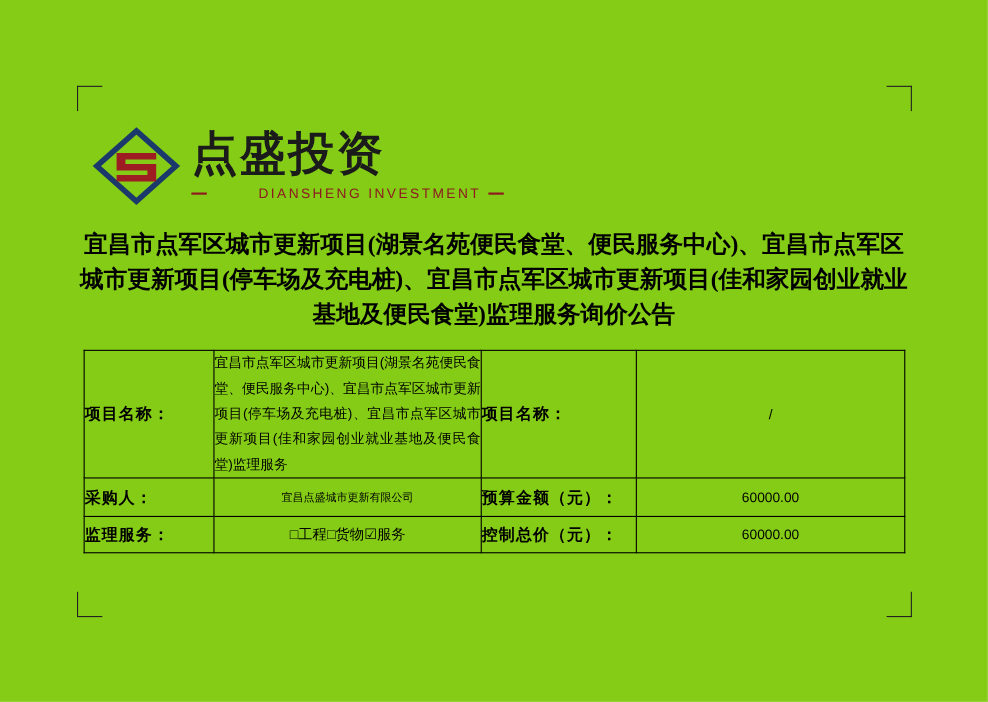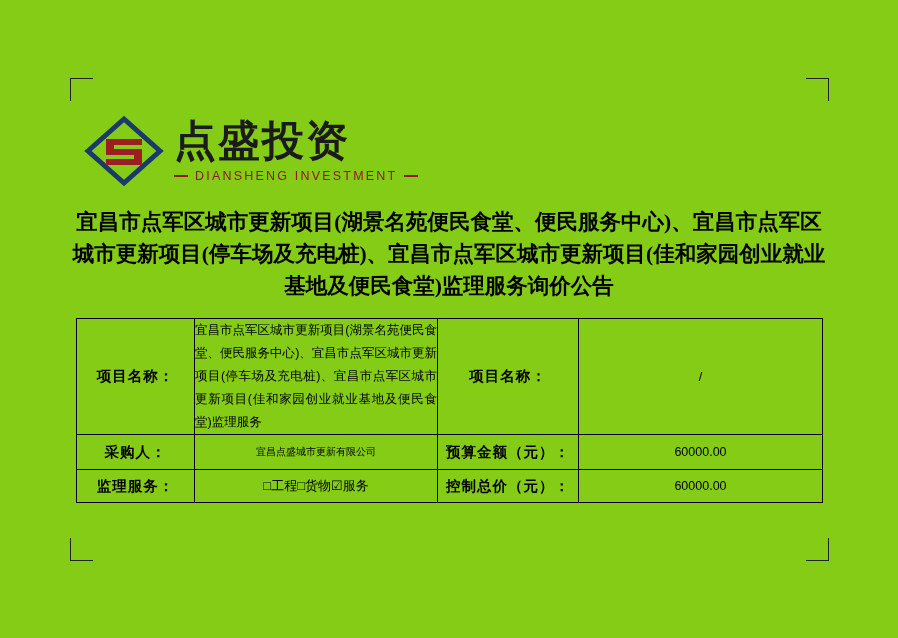--- a/index.html
+++ b/index.html
@@ -79,20 +79,21 @@
     min-width: 14px;
   }
   .logo-en {
     font-family: "Liberation Sans", sans-serif;
     font-size: 12.5px;
     letter-spacing: 2.2px;
     color: #8d1b20;
     white-space: nowrap;
     padding: 0 7px;
     font-weight: normal;
+    margin-left: 40px;
   }
 
   
   .doc-title {
     position: absolute;
     left: 70px;
     top: 206px;
     width: 758px;
     text-align: center;
     font-family: "Liberation Serif", serif;
@@ -111,21 +112,21 @@
     width: 746px;
     border-collapse: collapse;
     table-layout: fixed;
   }
   .info-table td {
     border: 1px solid #000;
     padding: 0;
     vertical-align: middle;
   }
   .lbl {
-    text-align: center;
+    text-align: left;
     font-family: "Liberation Serif", serif;
     font-weight: bold;
     font-size: 14.5px;
     color: #000;
     letter-spacing: 1px;
   }
   .col-lbl1 { width: 118px; }
   .col-val1 { width: 243px; }
   .col-lbl2 { width: 141px; }
   .col-val2 { width: 244px; }

